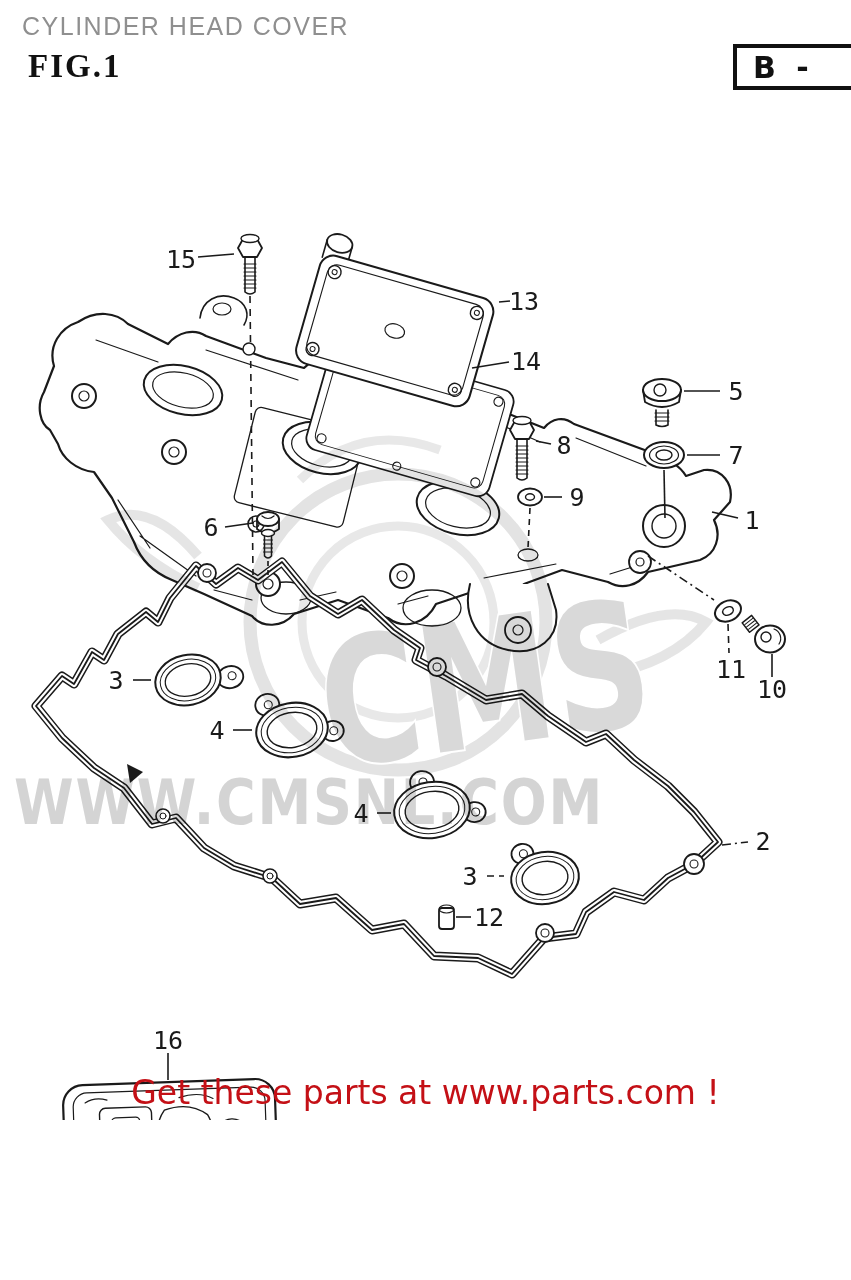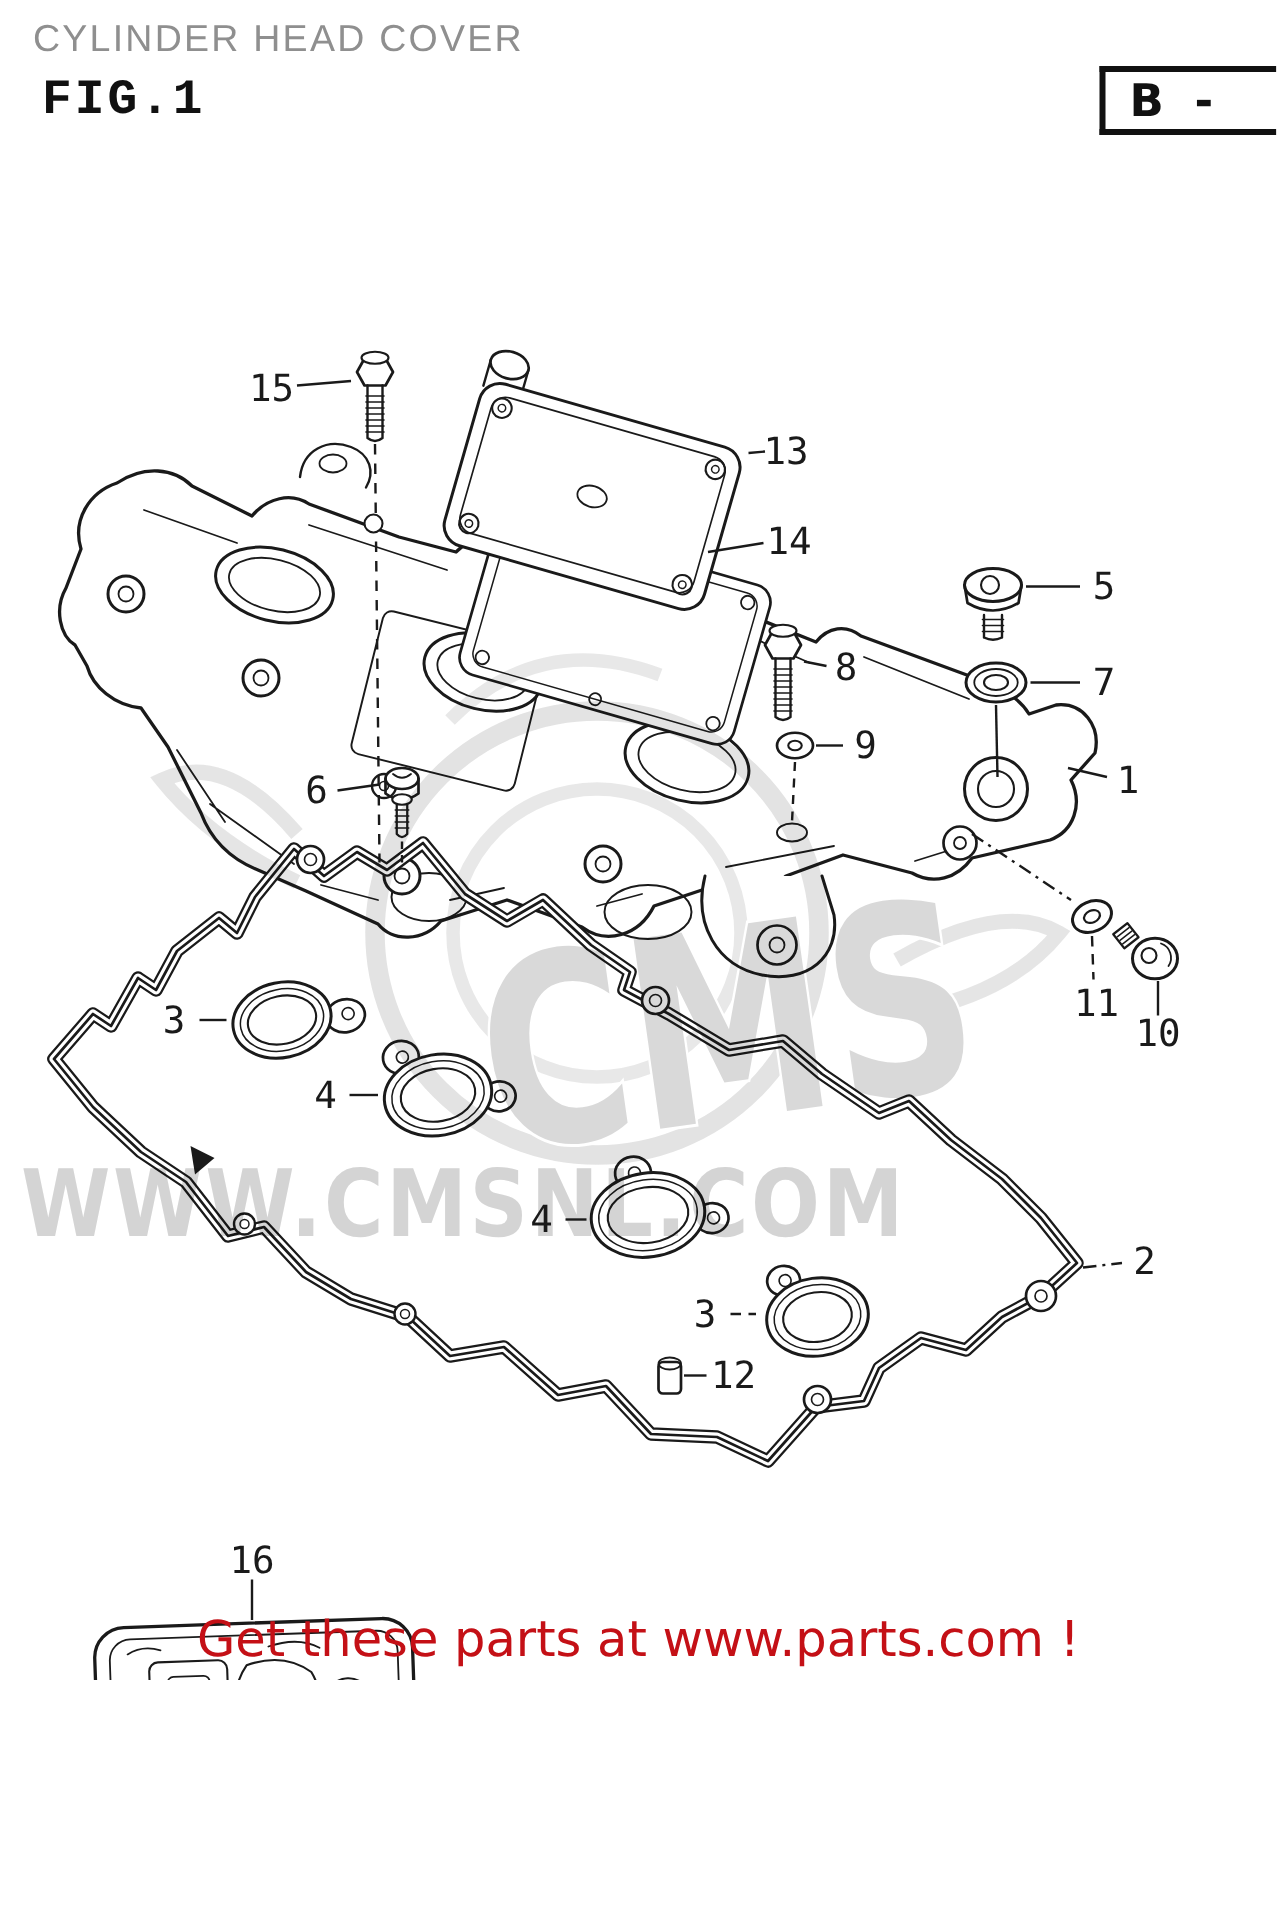--- a/index.html
+++ b/index.html
@@ -1,21 +1,21 @@
 <!DOCTYPE html>
 <html><head>
 <meta charset="utf-8">
 <style>
   html,body{margin:0;padding:0;background:#fff;}
   .page{position:relative;width:851px;height:1120px;background:#ffffff;overflow:hidden;
         font-family:"Liberation Sans",sans-serif;}
   .title{position:absolute;top:12px;left:22px;font-size:25px;letter-spacing:1.5px;
          color:#8f8f8f;font-family:"Liberation Sans",sans-serif;}
   .fig{position:absolute;top:48px;left:28px;font-size:33px;font-weight:bold;letter-spacing:2px;
-       color:#111;font-family:Liberation Mono, monospace;}
+       color:#111;font-family:Liberation Serif, serif;}
   .section-box{position:absolute;top:44px;left:733px;width:118px;height:46px;
        border:4px solid #111;border-right:none;display:flex;align-items:center;
        padding-left:16px;box-sizing:border-box;}
   .section-box span{font-size:30px;font-weight:bold;letter-spacing:5px;color:#111;
        font-family:"DejaVu Sans",sans-serif;}
   svg.diagram{position:absolute;top:0;left:0;}
   .promo{position:absolute;bottom:8px;left:0;right:0;text-align:center;font-size:33px;
        color:#c41016;font-family:"DejaVu Sans",sans-serif;cursor:pointer;}
   
   .ln{stroke:#1a1a1a;fill:none;stroke-linecap:round;stroke-linejoin:round;}

